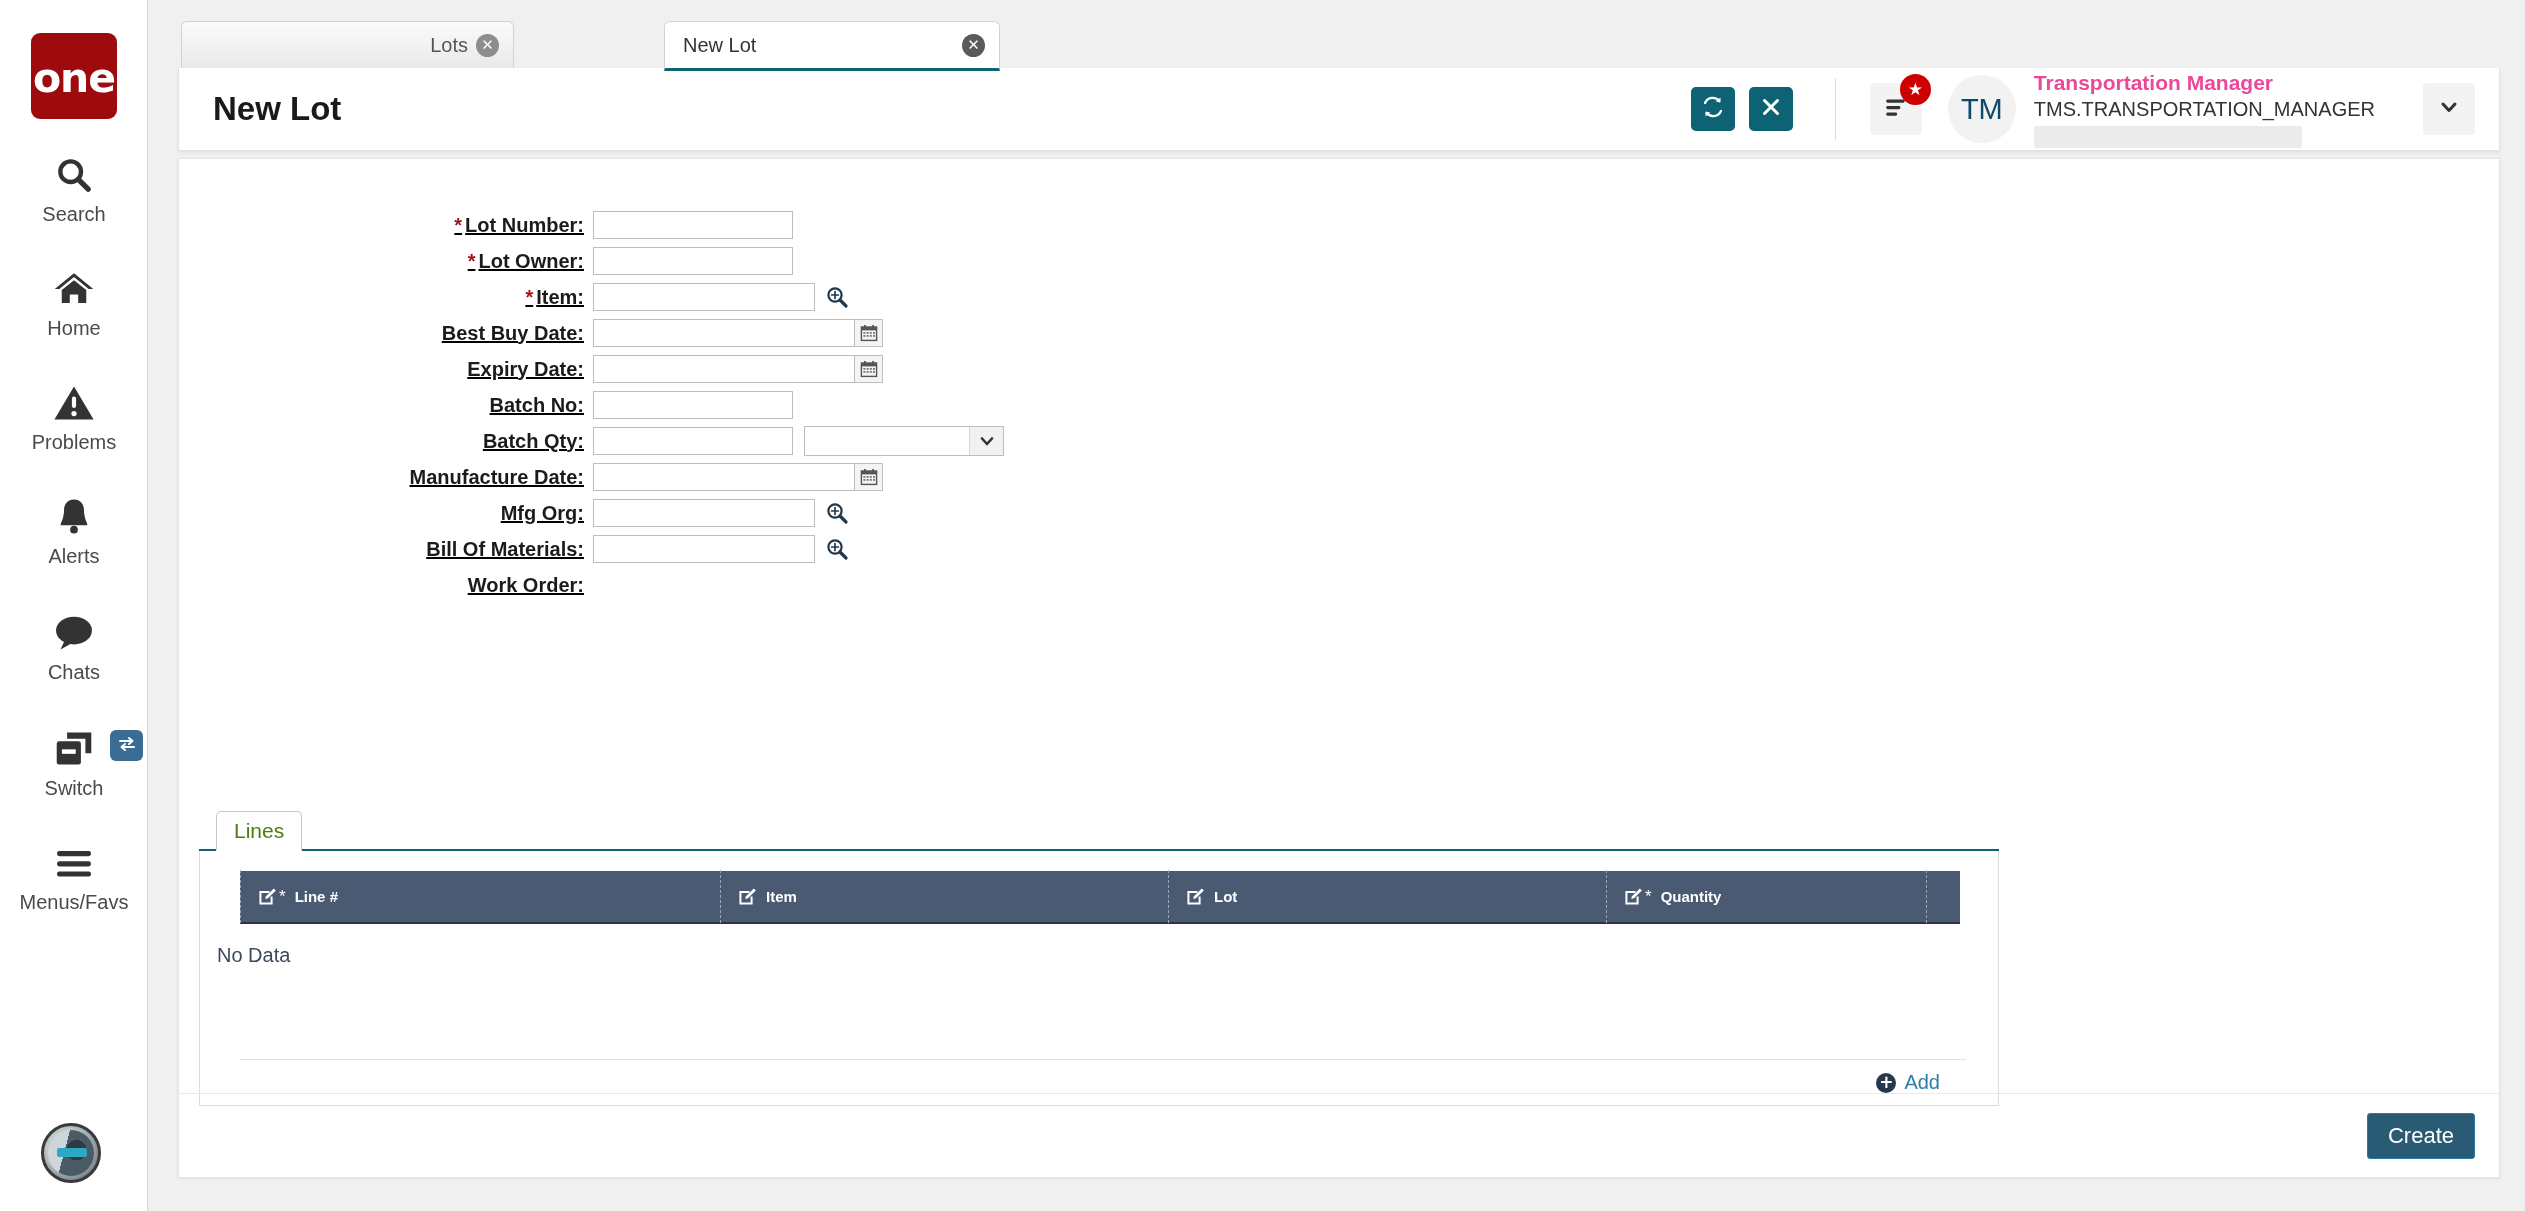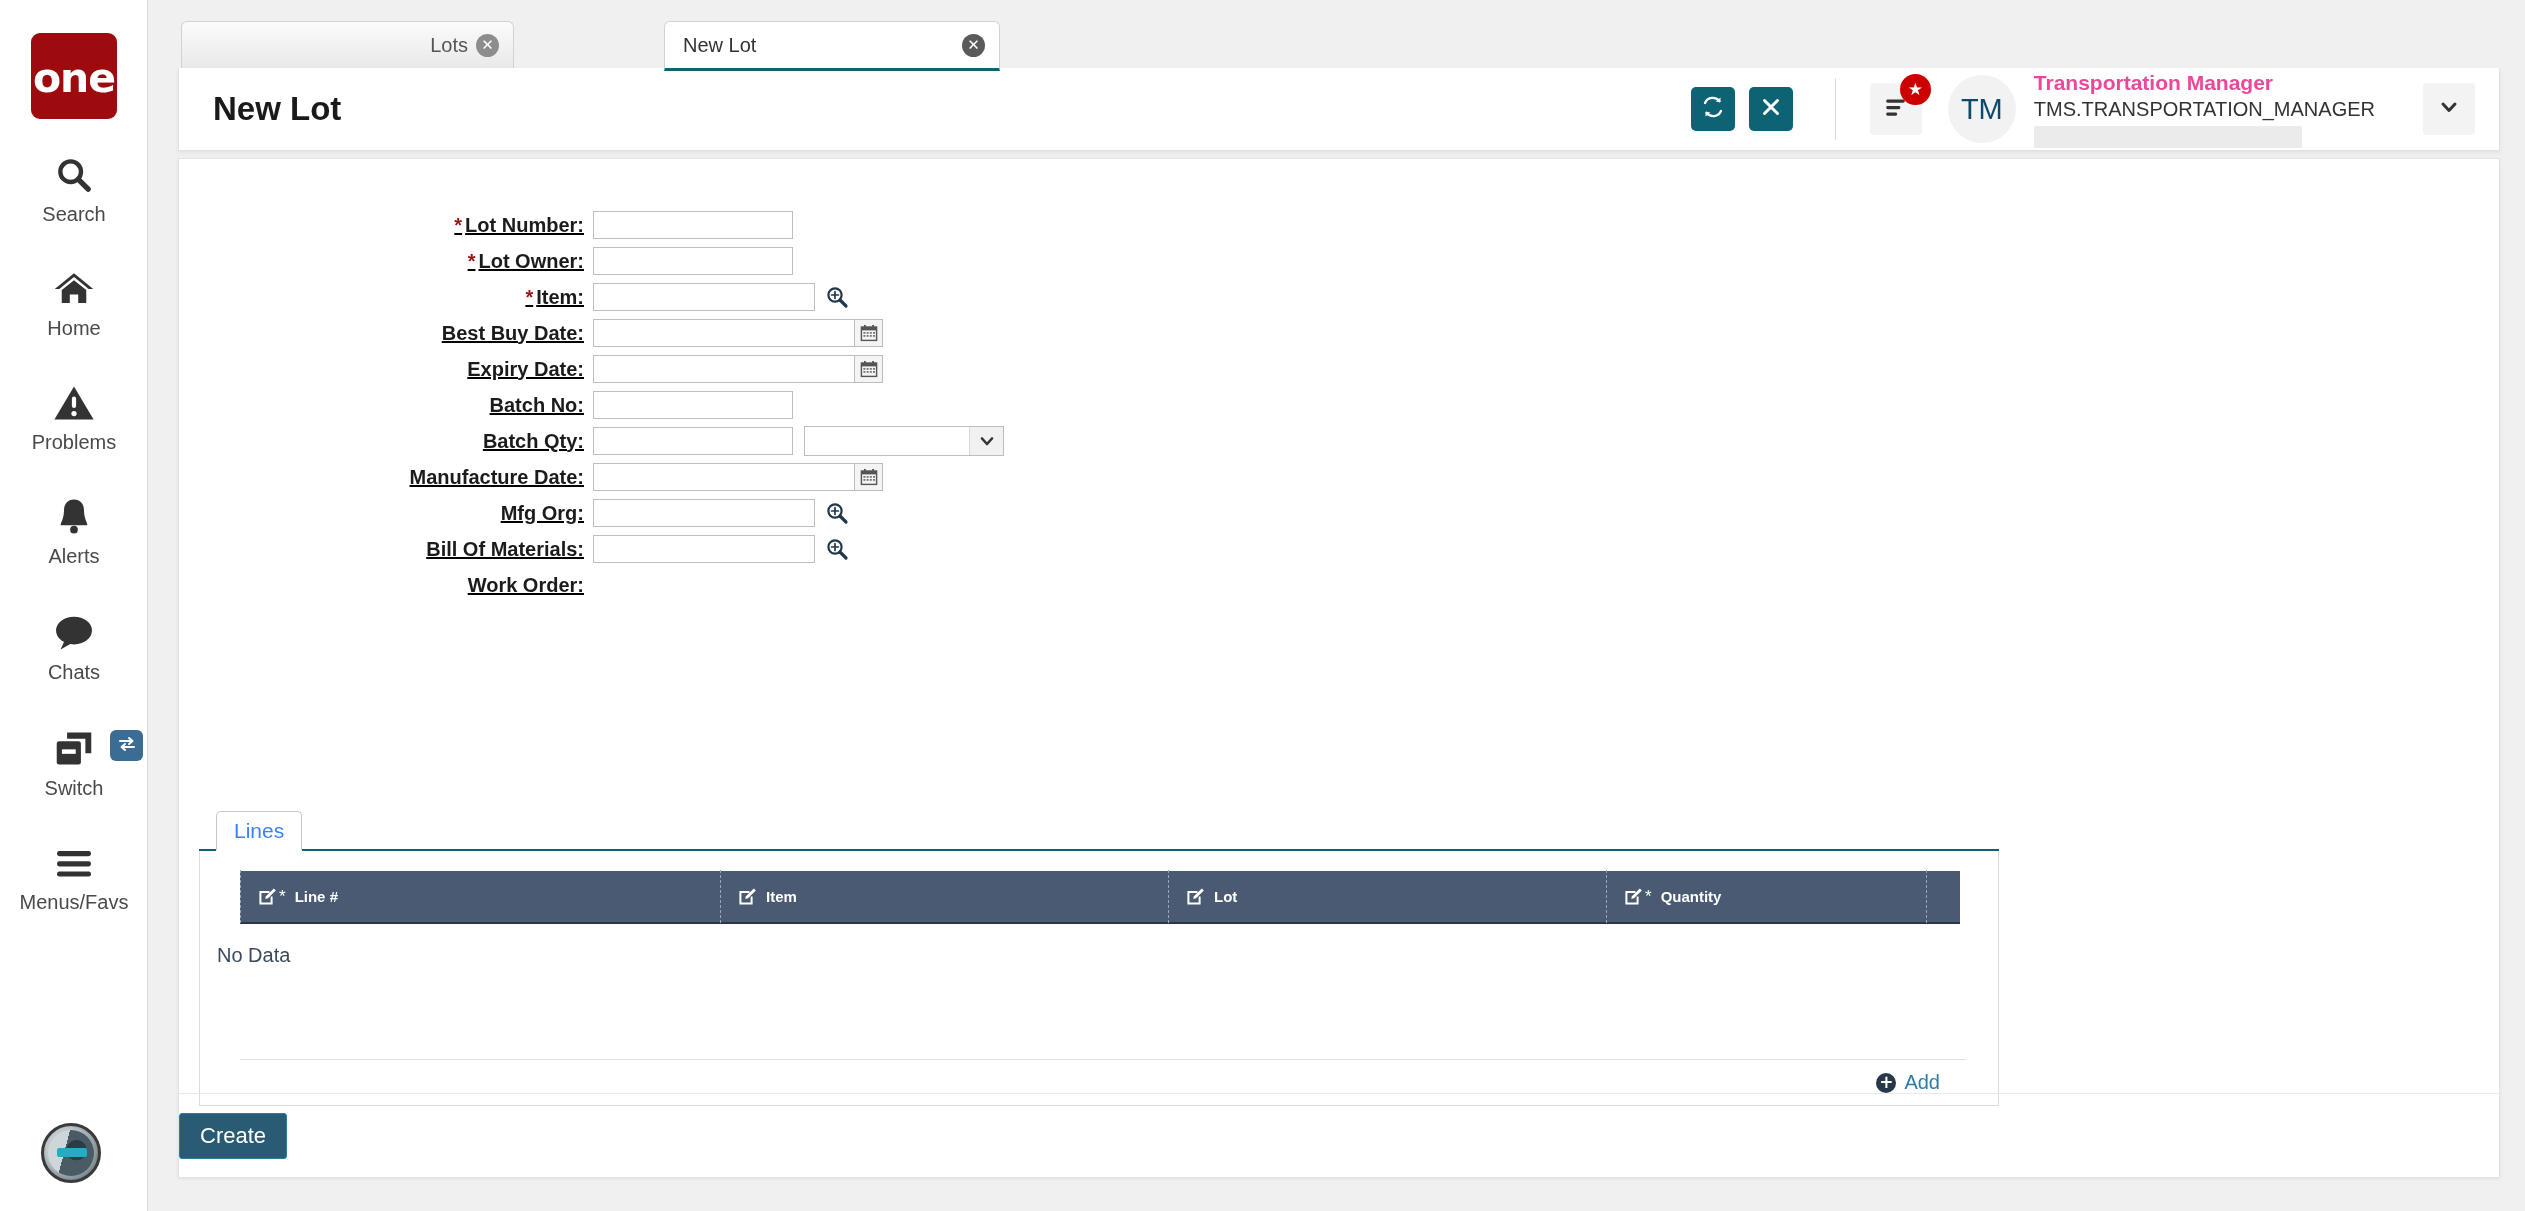--- a/index.html
+++ b/index.html
@@ -274,21 +274,21 @@
     width: 1800px;
   }
   #tab-lines {
     height: 40px; min-width: 72px;
     padding: 0 17px;
     background: #fff;
     border: 1px solid #c7c7c7;
     border-bottom: 2px solid #fff;
     border-radius: 5px 5px 0 0;
     display: flex; align-items: center; justify-content: center;
-    font-size: 21px; color: #3b82f6;
+    font-size: 21px; color: #4d7c0f;
     cursor: pointer;
     position: relative; top: 2px;
     margin-left: 17px;
   }
   #lines-grid-wrap {
     width: 1800px;
     background: #fff;
     border: 1px solid #dcdcdc;
     border-top: none;
     height: 255px;
@@ -336,21 +336,21 @@
     font-size: 17px; font-weight: 700; line-height: 1;
     margin-right: 8px;
     font-family: "DejaVu Sans", sans-serif;
   }
 
   
   #panel-footer {
     position: absolute; left: 0; right: 0; bottom: 0;
     height: 84px;
     border-top: 1px solid #e9e9e9;
-    display: flex; align-items: center; 
+    display: flex; align-items: center; justify-content: flex-end;
     padding-right: 24px;
   }
   #create-button {
     background: #295b75;
     color: #fff;
     font-size: 22px;
     border: 1px solid #2a7fa0;
     border-radius: 3px;
     padding: 9px 20px;
     cursor: pointer;

